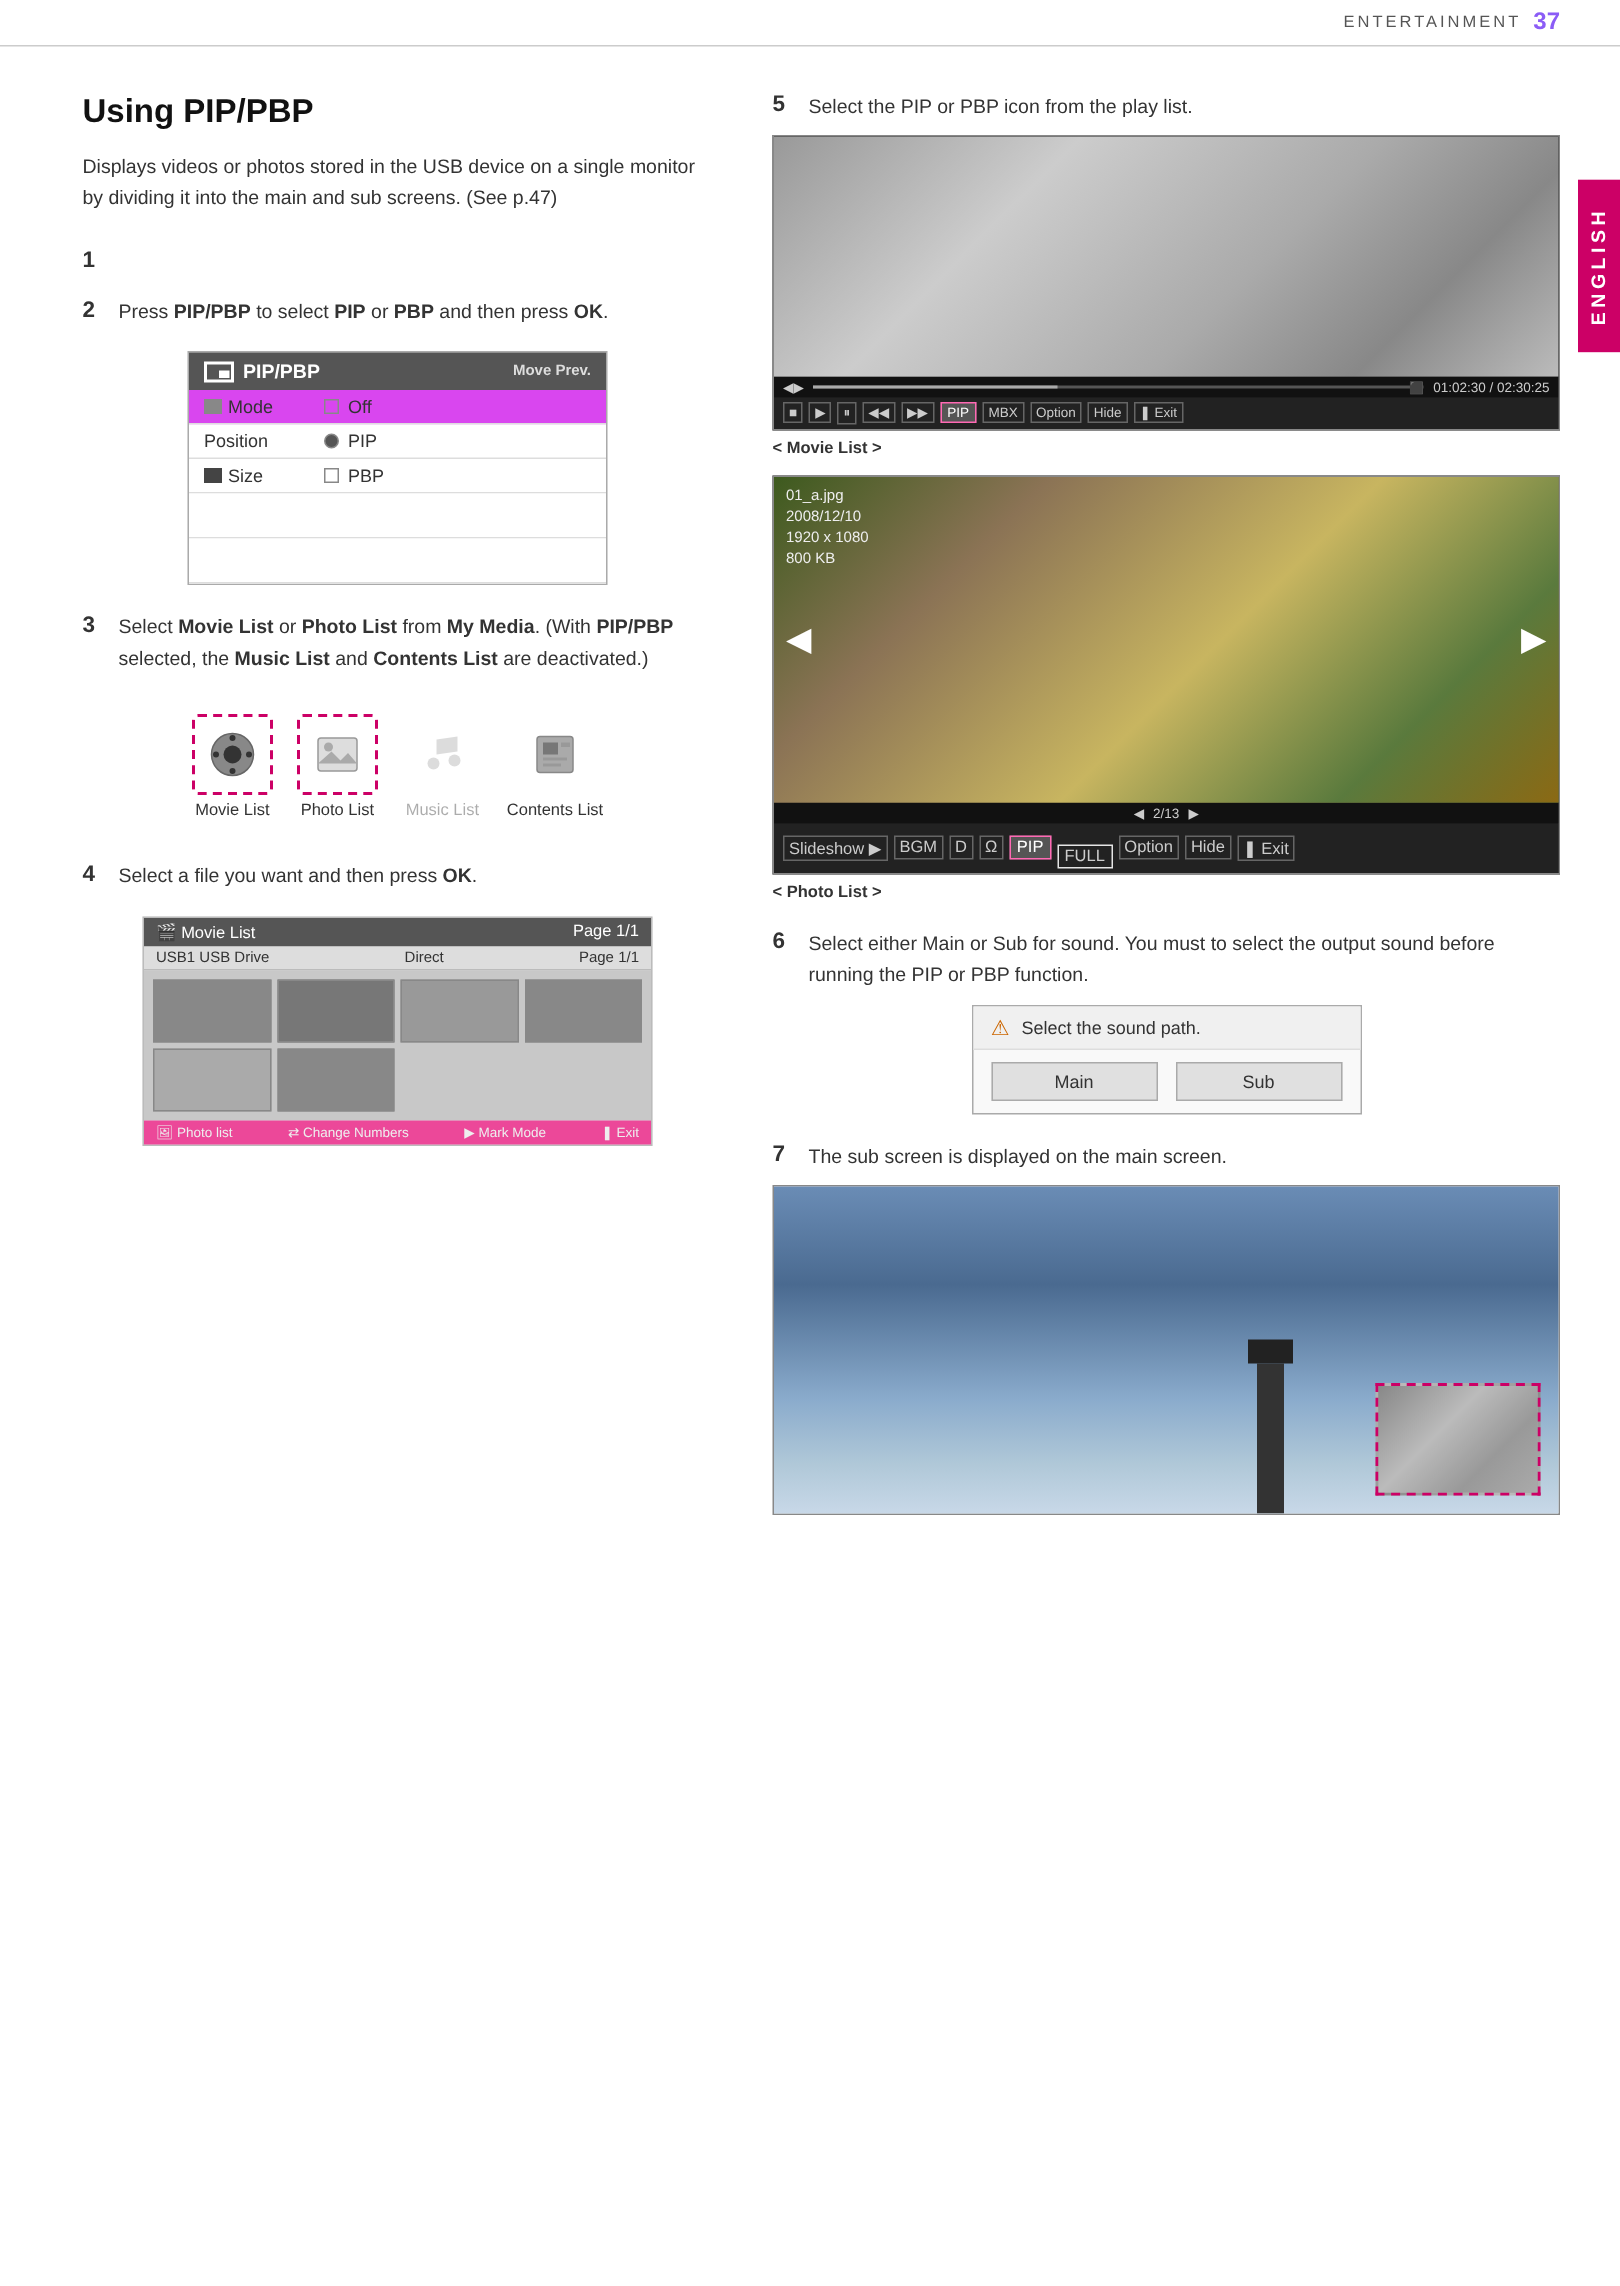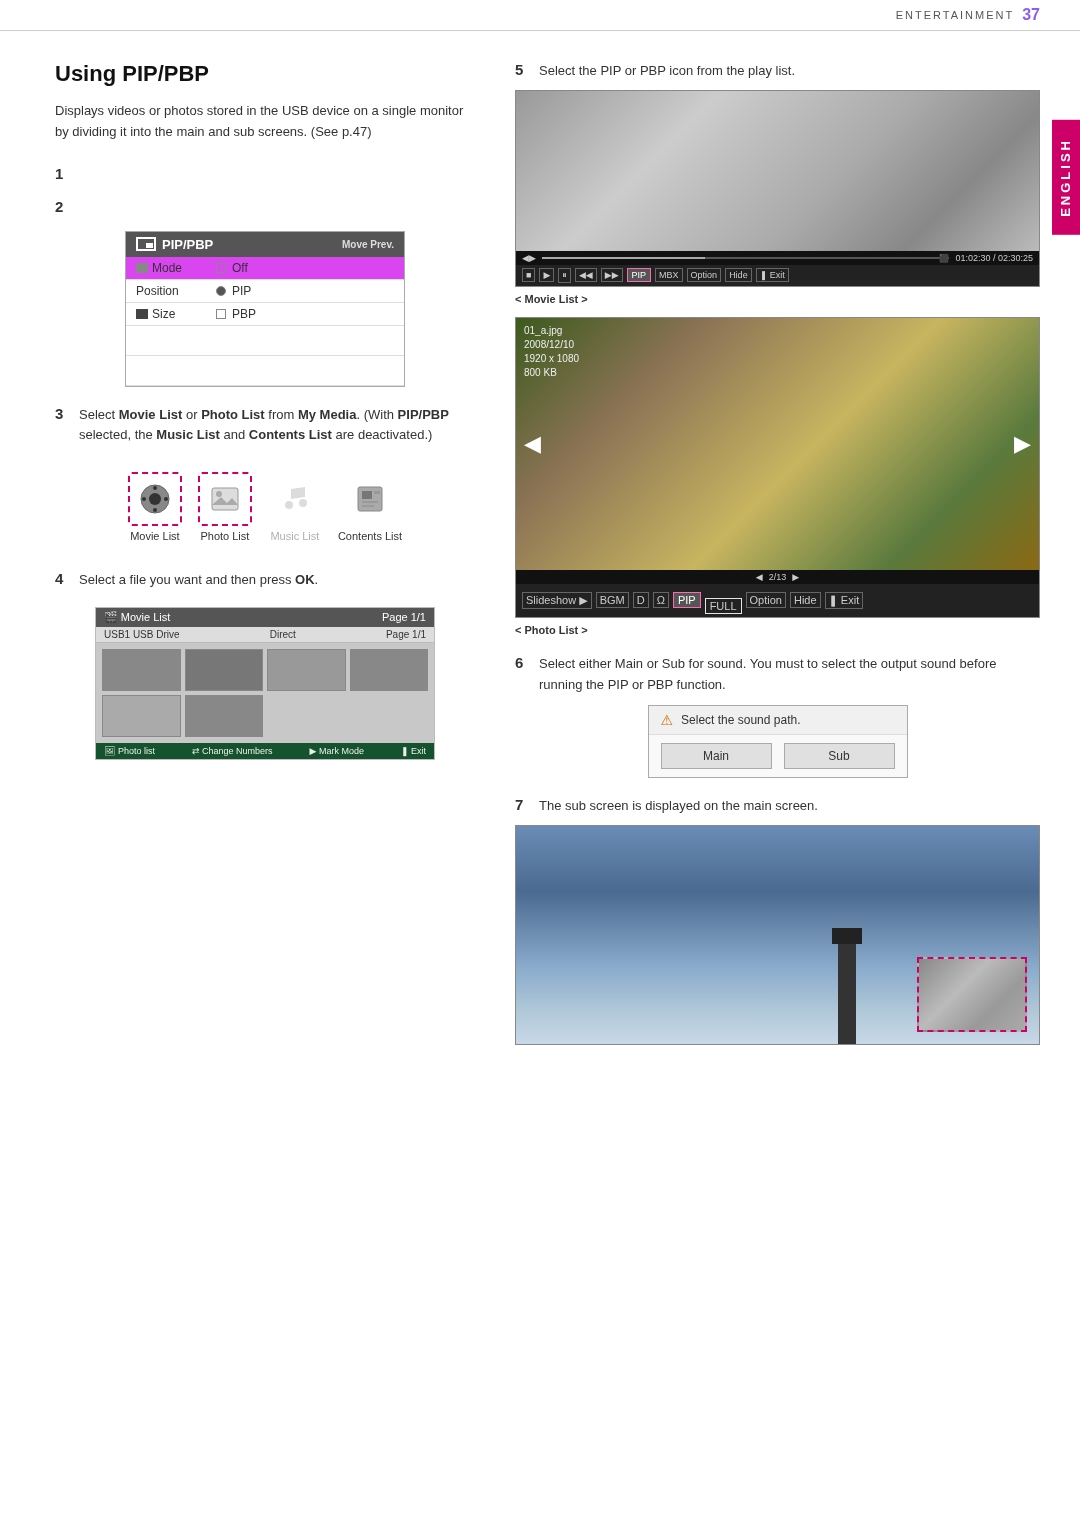--- a/index.html
+++ b/index.html
@@ -270,21 +270,21 @@
       height: 42px;
       background: #999;
       display: flex;
       align-items: center;
       justify-content: center;
       font-size: 9px;
       color: #eee;
       border: 1px solid #888;
     }
     .screenshot-footer {
-      background: #14532d;
+      background: #ec4899;
       color: #eee;
       padding: 3px 8px;
       display: flex;
       justify-content: space-between;
       font-size: 9px;
     }
 
     
     .right-step {
       margin-bottom: 18px;
@@ -342,21 +342,21 @@
     .photo-viewer-info {
       position: absolute;
       top: 6px;
       left: 8px;
       font-size: 10px;
       color: #eee;
       line-height: 1.4;
     }
     .photo-viewer-image {
       width: 100%;
-      height: 252px;
+      height: 217px;
       background: linear-gradient(135deg, #3d5a1e 0%, #8B7355 30%, #c8b560 60%, #5a7a3d 100%);
       display: flex;
       align-items: center;
       justify-content: center;
     }
     .photo-controls {
       background: #222;
       padding: 3px 6px;
       display: flex;
       align-items: center;
@@ -454,20 +454,23 @@
     <h2 class="section-title">Using PIP/PBP</h2>
 
     <p class="intro-text">Displays videos or photos stored in the USB device on a single monitor by dividing it into the main and sub screens. (See p.47)</p>
 
     <div class="step">
       <span class="step-num">1</span>
     </div>
 
     <div class="step">
       <span class="step-num">2</span>
+      <span class="step-text">
+        Press <b>PIP/PBP</b> to select <b>PIP</b> or <b>PBP</b> and then press <b>OK</b>.
+      </span>
     </div>
 
     <div class="pip-dialog">
       <div class="pip-dialog-header">
         <div style="display:flex;align-items:center;">
           <span class="pip-icon"></span>
           <span>PIP/PBP</span>
         </div>
         <span class="pip-dialog-nav">Move  Prev.</span>
       </div>

